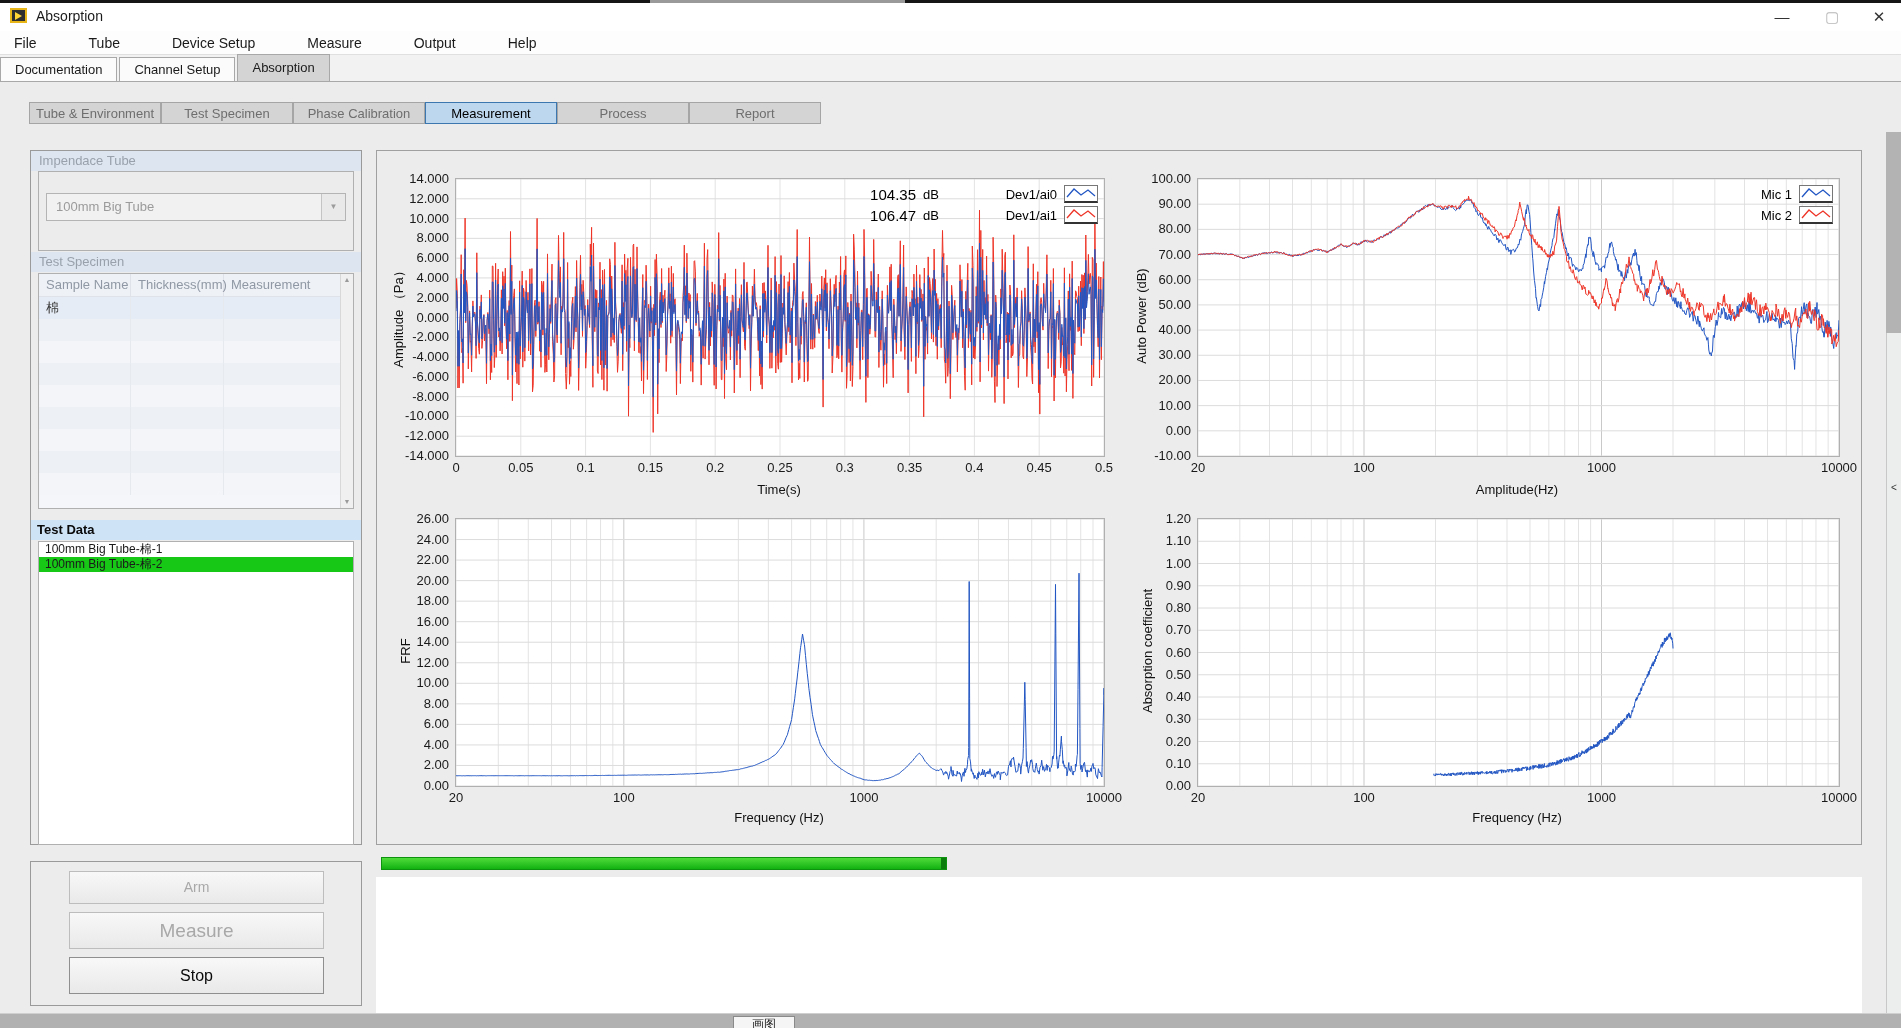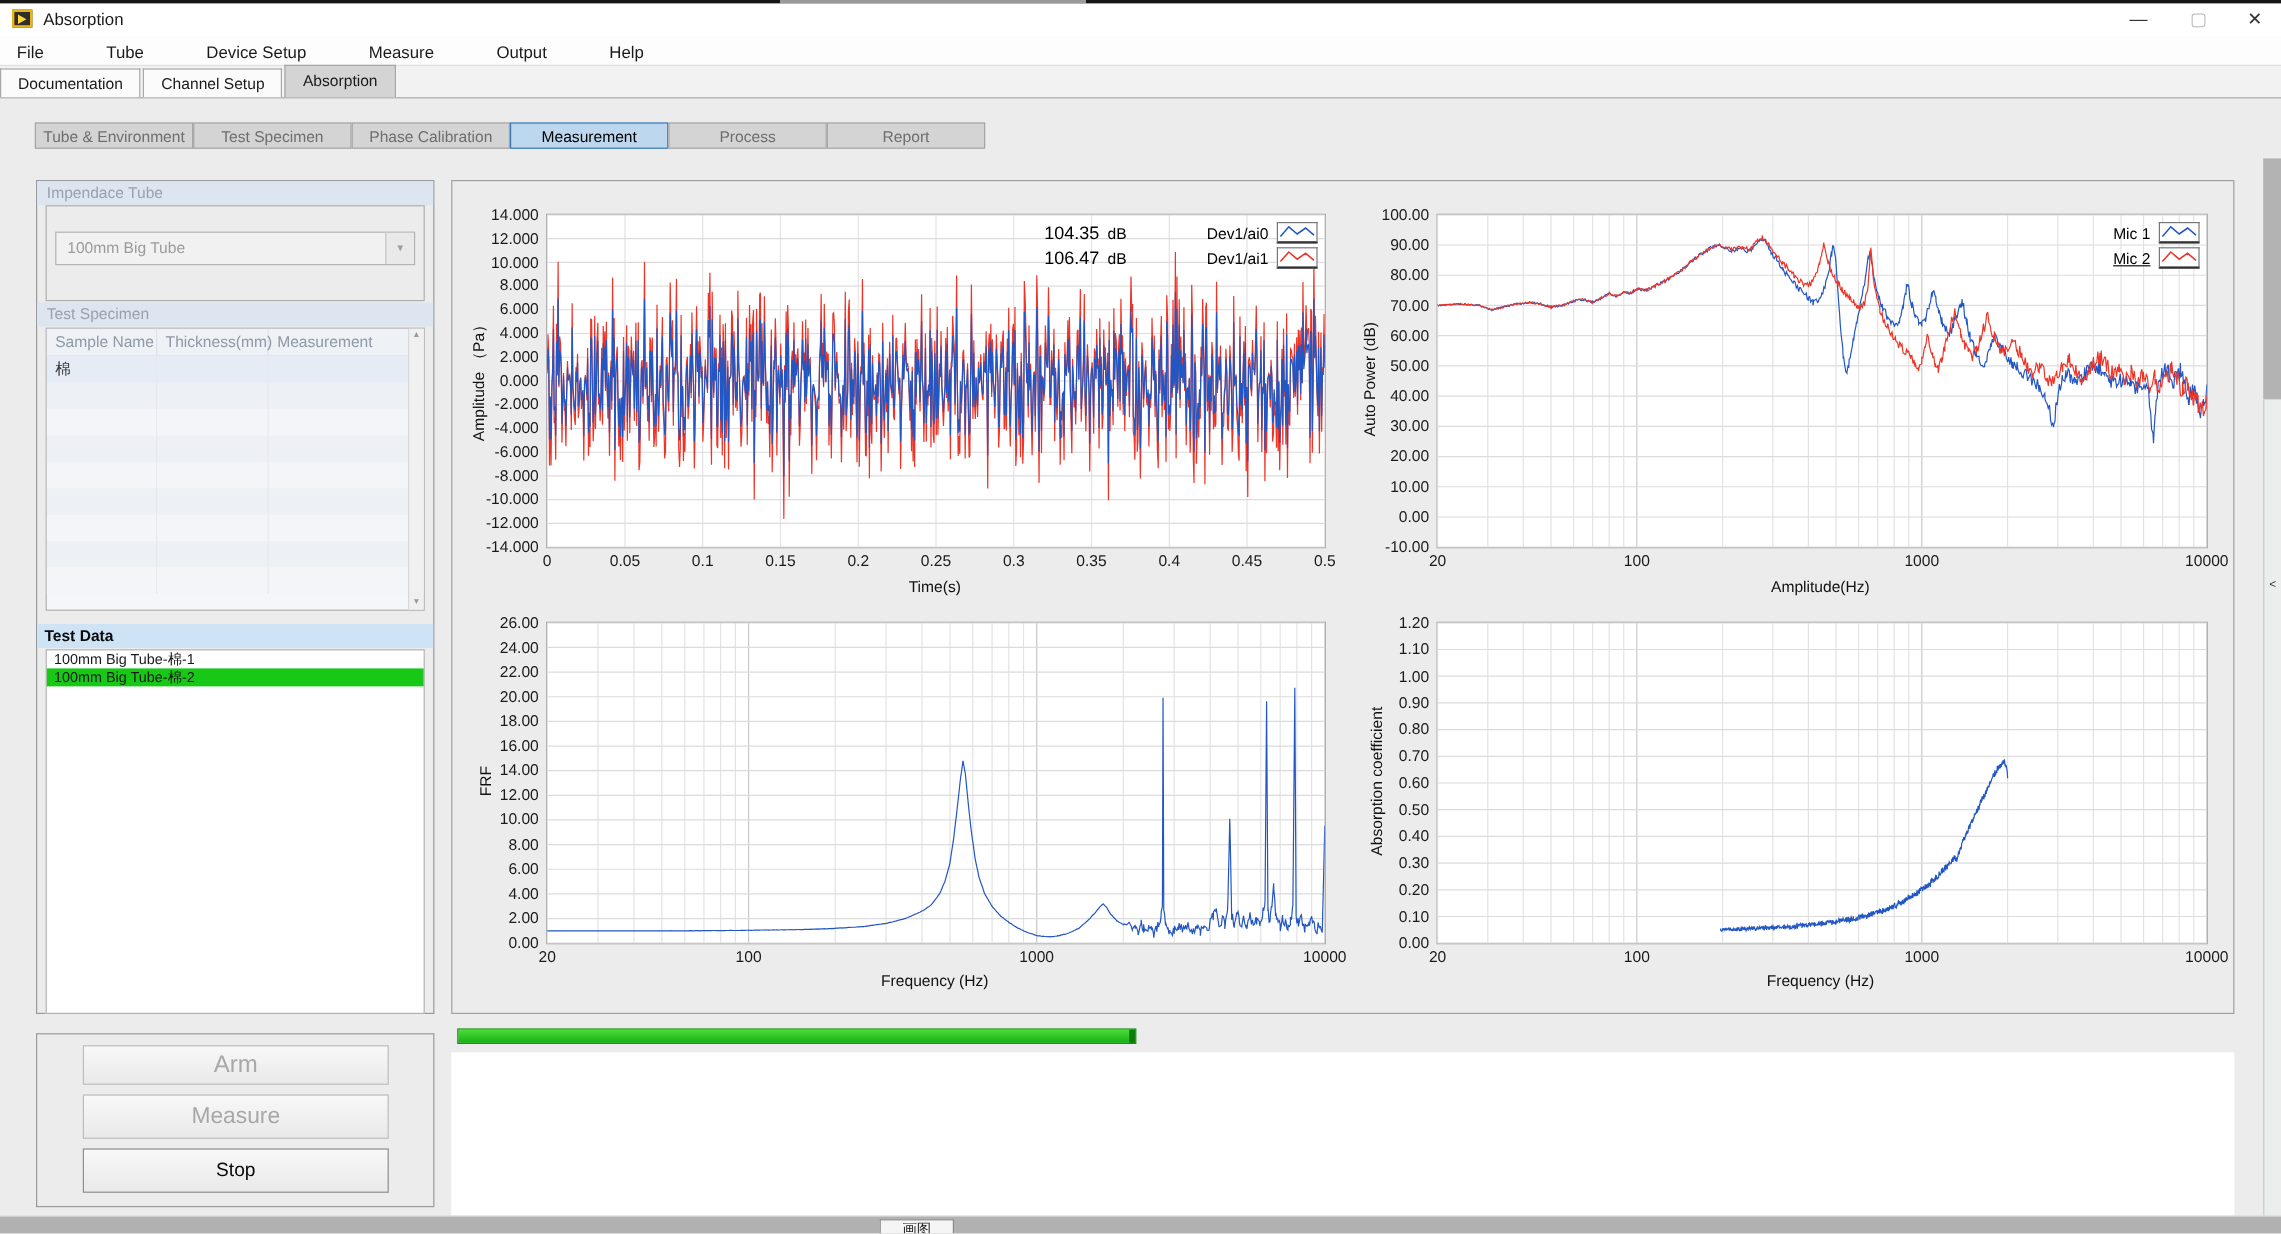--- a/index.html
+++ b/index.html
@@ -48,21 +48,21 @@
   #spec-scroll .up,#spec-scroll .dn{position:absolute;left:0;width:12px;height:12px;font-size:7px;color:#9a9a9a;text-align:center;line-height:12px;}
   #spec-scroll .up{top:0;} #spec-scroll .dn{bottom:0;}
   
   #testdata-hdr{left:31px;top:520px;width:330px;height:20px;background:#cfe3f7;color:#0a0a0a;font-size:13px;font-weight:700;line-height:20px;padding-left:6px;box-sizing:border-box;}
   #testdata-list{left:38px;top:541px;width:316px;height:304px;background:#ffffff;border:1px solid #b0b0b0;box-sizing:border-box;}
   .list-item{height:15px;line-height:15px;font-size:12px;color:#1a1a1a;padding-left:6px;white-space:nowrap;}
   .list-item.selected{background:#17c817;}
   
   #btn-panel{left:30px;top:861px;width:332px;height:145px;border:1px solid #9a9a9a;background:#ececec;box-sizing:border-box;}
   .big-btn{position:absolute;left:69px;width:255px;text-align:center;border:1px solid #bdbdbd;background:linear-gradient(#f8f8f8,#e9e9e9);box-sizing:border-box;}
-  #btn-arm{top:871px;height:33px;line-height:31px;font-size:20px;color:#a8a8a8;}
+  #btn-arm{top:871px;height:33px;line-height:31px;font-size:14px;color:#a8a8a8;}
   #btn-measure{top:912px;height:37px;line-height:35px;font-size:19px;color:#a8a8a8;}
   #btn-stop{top:957px;height:37px;line-height:35px;font-size:16px;color:#0a0a0a;border:1px solid #8f8f8f;}
   
   #charts-panel{left:376px;top:150px;width:1486px;height:695px;border:1px solid #a0a0a0;background:#ececec;box-sizing:border-box;}
   .chart-mount{position:absolute;background:#fff;border:1px solid #b0b0b0;overflow:visible;}
   .tick{position:absolute;font-size:13px;color:#1a1a1a;white-space:nowrap;}
   .ylab{transform:translateX(-100%);} .xlab{transform:translateX(-50%);}
   .axis-name{position:absolute;transform:translate(-50%,-50%);font-size:13px;color:#111;white-space:nowrap;}
   .yrot{transform:translate(-50%,-50%) rotate(-90deg);}
   .legend-row{position:absolute;display:flex;align-items:center;height:20px;}
@@ -283,21 +283,21 @@
       <line x1="0" y1="226.63636363636365" x2="641" y2="226.63636363636365" stroke="#dcdcdc" stroke-width="1"></line>
       <line x1="0" y1="251.8181818181818" x2="641" y2="251.8181818181818" stroke="#dcdcdc" stroke-width="1"></line>
       <line x1="0" y1="277" x2="641" y2="277" stroke="#dcdcdc" stroke-width="1"></line>
       <path d="M0.0,75.4L0.0,75.3L0.9,75.8L1.8,75.3L2.8,75.8L3.7,75.2L4.6,75.0L5.5,75.2L6.4,74.7L7.3,75.3L8.3,74.7L9.2,74.7L10.1,74.7L11.0,75.3L11.9,74.8L12.8,74.9L13.8,74.2L14.7,74.8L15.6,74.2L16.5,74.2L17.4,74.7L18.3,74.9L18.8,74.0L19.3,74.7L20.2,74.7L21.1,74.9L22.0,74.6L22.9,74.0L23.8,75.0L24.8,75.3L25.7,74.4L26.6,75.1L27.5,75.1L28.4,74.5L29.3,75.4L30.3,75.3L31.2,75.6L32.1,74.9L33.0,75.1L33.9,75.0L34.7,75.5L34.8,75.2L35.8,75.7L36.7,76.7L37.6,76.4L38.5,76.8L39.4,77.5L40.3,77.2L41.3,77.8L42.2,78.9L43.1,78.0L44.0,79.1L44.9,79.4L45.2,78.8L45.9,79.5L46.8,79.3L47.7,78.2L48.6,78.7L49.5,77.5L50.4,78.6L51.4,77.9L52.3,77.1L53.2,77.5L54.1,76.7L54.7,77.4L55.0,77.3L55.9,76.2L56.9,76.3L57.8,76.5L58.7,75.3L59.6,76.4L60.5,75.2L61.4,74.7L62.4,75.4L63.3,74.9L64.2,74.2L65.1,74.0L66.0,74.2L66.2,73.6L66.9,73.9L67.9,74.0L68.8,74.6L69.7,74.2L70.6,73.7L71.5,74.2L72.4,73.9L73.4,73.0L74.3,73.9L75.2,73.8L76.1,73.3L76.5,72.5L77.0,72.9L77.9,73.4L78.9,74.0L79.8,73.8L80.7,72.9L81.6,74.0L82.5,73.5L83.4,73.6L84.4,74.7L85.3,73.7L85.9,73.6L86.2,74.2L87.1,75.3L88.0,75.1L89.0,75.3L89.9,76.2L90.8,75.8L91.7,75.3L92.6,76.6L93.5,76.1L94.5,77.5L94.5,76.3L95.4,77.4L96.3,76.6L97.2,75.9L98.1,76.8L99.0,76.1L100.0,76.8L100.9,76.2L101.8,75.6L102.7,76.2L103.6,75.3L104.3,76.0L104.5,75.9L105.5,74.2L106.4,74.4L107.3,74.4L108.2,73.5L109.1,74.4L110.0,72.9L111.0,72.5L111.9,73.2L112.8,72.6L113.3,72.1L113.7,72.0L114.6,71.3L115.5,70.6L116.5,71.1L117.4,70.5L118.3,70.5L119.2,71.3L120.1,71.5L121.0,71.2L121.6,71.4L122.0,71.2L122.9,70.2L123.8,71.3L124.7,72.4L125.6,71.3L126.5,72.0L127.5,72.9L128.4,72.0L129.2,72.5L129.3,72.1L130.2,73.1L131.1,72.5L132.1,70.9L133.0,71.5L133.9,71.0L134.8,69.5L135.7,70.6L136.3,68.9L136.6,69.0L137.6,69.0L138.5,68.6L139.4,67.2L140.3,66.4L141.2,66.3L142.1,65.7L143.0,65.1L143.1,65.7L144.0,65.7L144.9,66.9L145.8,67.4L146.7,67.2L147.6,67.4L148.6,68.6L149.2,67.8L149.5,67.9L150.4,67.3L151.3,66.9L152.2,66.1L153.1,65.8L154.1,65.4L155.0,64.5L155.1,64.2L155.9,64.0L156.8,64.9L157.7,65.3L158.6,64.4L159.6,66.2L160.5,65.7L160.7,65.1L161.4,65.8L162.3,65.1L163.2,62.6L164.1,63.9L165.1,62.3L166.0,62.0L166.0,62.5L166.9,62.5L167.8,60.9L168.7,62.4L169.6,63.3L170.6,62.2L171.5,62.1L172.4,62.1L173.3,62.8L173.9,63.6L174.2,63.5L175.2,61.5L176.1,60.8L177.0,61.4L177.9,61.8L178.8,60.0L179.7,60.0L180.7,60.0L181.3,60.1L181.6,59.1L182.5,57.5L183.4,58.1L184.3,58.4L185.2,57.9L186.2,55.7L187.1,57.1L188.0,55.2L188.9,54.9L189.0,55.2L189.8,56.1L190.7,54.5L191.7,52.7L192.6,54.3L193.5,51.9L194.4,52.0L195.3,51.3L196.2,51.0L197.0,50.8L197.2,49.8L198.1,48.7L199.0,49.5L199.9,48.7L200.8,48.9L201.7,47.6L202.7,45.7L203.6,45.8L204.3,44.4L204.5,44.0L205.4,44.3L206.3,43.1L207.2,43.7L208.2,42.8L209.1,41.0L210.0,40.1L210.9,39.2L211.2,38.7L211.8,38.8L212.7,39.1L213.7,36.9L214.6,35.1L215.5,36.7L216.4,35.9L217.3,34.6L217.7,33.0L218.3,32.4L219.2,32.0L220.1,32.6L221.0,33.3L221.9,30.6L222.8,31.3L223.7,29.1L223.8,29.6L224.7,30.9L225.6,28.7L226.5,27.3L227.4,26.4L228.3,27.3L229.3,27.9L229.5,25.9L230.2,26.0L231.1,25.2L232.0,26.8L232.9,25.3L233.8,25.8L234.8,24.8L234.9,25.0L235.7,26.0L236.6,27.1L237.5,26.8L238.4,27.3L239.3,28.4L240.0,28.3L240.3,28.2L241.2,27.4L242.1,28.9L243.0,30.2L243.9,30.6L244.8,29.5L245.0,30.9L245.8,29.0L246.7,29.9L247.6,30.8L248.5,29.0L249.4,27.6L249.6,30.2L250.3,28.0L251.3,28.3L252.2,27.4L253.1,28.0L254.0,28.1L254.1,26.4L254.9,28.2L255.8,29.8L256.8,30.8L257.7,31.6L258.4,31.0L258.6,28.9L259.5,29.9L260.4,28.4L261.4,30.2L262.3,26.6L262.6,29.1L263.2,26.5L264.1,25.6L265.0,25.0L265.9,24.4L266.5,23.5L266.9,21.6L267.8,22.3L268.7,20.7L269.6,21.3L270.3,20.8L270.5,21.4L271.4,21.7L272.4,20.6L273.3,22.1L274.0,24.2L274.2,23.7L275.1,24.3L276.0,28.5L276.9,29.6L277.6,29.9L277.9,32.7L278.8,31.7L279.7,35.5L280.6,36.6L281.5,34.5L282.4,35.5L282.7,38.3L283.4,38.8L284.3,38.6L285.2,42.8L286.1,44.3L287.0,43.9L287.6,46.4L287.9,44.9L288.9,47.7L289.8,50.3L290.7,47.4L291.6,50.1L292.2,50.3L292.5,50.7L293.4,52.9L294.4,54.0L295.3,55.7L296.2,56.9L296.7,55.4L297.1,55.2L298.0,56.1L298.9,61.0L299.9,59.1L300.8,63.6L301.0,63.6L301.7,60.8L302.6,60.9L303.5,63.2L304.5,64.9L305.0,65.6L305.4,66.3L306.3,66.5L307.2,65.2L308.1,70.6L309.0,71.0L309.0,68.8L310.0,68.3L310.9,72.7L311.8,71.1L312.7,71.0L312.8,75.4L313.6,71.2L314.5,71.0L315.5,70.3L316.4,72.1L316.5,73.0L317.3,72.4L318.2,69.4L319.1,69.1L320.0,66.8L320.0,65.3L321.0,65.8L321.9,60.1L322.8,61.2L323.4,56.0L323.7,54.7L324.6,52.5L325.5,49.2L326.1,47.1L326.5,45.7L327.4,35.9L328.2,30.5L328.3,34.9L329.2,25.9L329.9,26.0L330.1,27.0L331.0,32.8L331.6,35.4L332.0,40.3L332.9,53.7L333.2,58.2L333.8,66.7L334.7,79.6L334.9,81.0L335.6,92.0L336.4,101.2L336.5,101.6L337.5,109.5L338.0,119.1L338.4,118.7L339.3,125.7L339.6,127.5L340.2,130.8L341.1,132.0L341.1,131.4L342.1,125.3L342.6,127.6L343.0,120.4L343.9,119.1L344.1,117.1L344.8,113.7L345.7,108.8L346.4,102.5L346.6,105.0L347.6,97.4L348.5,93.4L349.1,89.3L349.4,90.7L350.3,84.1L351.2,80.8L351.7,78.8L352.1,74.3L353.1,69.9L354.0,66.5L354.2,63.8L354.9,59.9L355.8,58.7L356.7,50.0L356.7,51.4L357.6,44.2L358.6,36.3L358.8,34.9L359.5,36.5L360.3,30.3L360.4,30.1L361.3,37.3L361.9,40.8L362.2,41.2L363.1,49.6L363.7,52.7L364.1,53.3L365.0,58.8L365.9,63.4L366.0,63.6L366.8,65.2L367.7,69.9L368.2,68.7L368.6,71.3L369.6,77.0L370.5,74.2L371.0,80.5L371.4,78.3L372.3,78.4L373.2,78.8L374.1,85.0L374.5,87.4L375.1,85.2L376.0,86.6L376.9,87.3L377.8,91.0L377.9,90.7L378.7,88.4L379.6,89.3L380.6,92.8L381.1,92.2L381.5,90.7L382.4,90.5L383.3,92.0L384.2,89.4L384.9,89.9L385.2,86.2L386.1,84.4L387.0,78.9L387.9,74.9L387.9,78.7L388.8,69.6L389.7,65.6L390.3,66.1L390.7,58.3L391.6,59.3L391.7,58.3L392.5,58.6L393.2,64.9L393.4,69.1L394.3,73.4L395.2,77.7L395.5,72.6L396.2,75.8L397.1,82.3L398.0,85.7L398.2,83.7L398.9,84.4L399.8,85.1L400.7,87.5L400.9,91.3L401.7,90.0L402.6,89.8L403.5,93.0L403.5,89.0L404.4,87.8L405.3,87.8L406.2,86.6L406.6,89.2L407.2,84.6L408.1,78.1L409.0,78.3L409.5,78.4L409.9,74.9L410.8,72.8L411.7,64.5L411.9,68.6L412.7,64.0L413.3,64.0L413.6,62.9L414.5,67.4L415.2,68.3L415.4,72.7L416.3,76.9L417.2,78.0L417.5,81.2L418.2,80.2L419.1,85.0L420.0,91.2L420.1,85.3L420.9,92.6L421.8,91.2L422.7,93.6L423.2,97.3L423.7,92.5L424.6,97.6L425.5,99.3L426.4,98.6L426.5,101.6L427.3,93.5L428.3,99.1L429.2,90.5L429.8,94.2L430.1,90.0L431.0,85.5L431.9,86.6L432.8,83.6L432.9,86.2L433.8,80.7L434.7,76.3L435.6,74.0L435.6,76.9L436.5,76.8L437.1,70.3L437.4,76.2L438.3,73.6L438.9,81.7L439.3,86.1L440.2,85.6L441.1,91.9L441.1,86.4L442.0,96.4L442.9,102.0L443.6,97.4L443.8,105.6L444.8,104.3L445.7,105.5L446.0,104.9L446.6,106.6L447.5,115.3L448.4,118.0L448.7,113.5L449.3,118.4L450.3,117.9L451.2,117.9L451.3,120.6L452.1,124.3L453.0,125.8L453.6,125.8L453.9,125.5L454.8,126.7L455.8,126.6L455.8,125.0L456.7,122.6L457.6,122.5L458.2,116.1L458.5,114.6L459.4,112.5L460.3,112.5L460.9,107.1L461.3,110.2L462.2,103.6L463.1,106.3L463.6,103.6L464.0,100.1L464.9,99.5L465.8,101.8L466.4,103.8L466.8,109.8L467.7,110.3L468.6,107.4L469.4,109.2L469.5,115.5L470.4,108.3L471.4,113.2L472.3,114.6L472.4,111.8L473.2,114.9L474.1,120.1L475.0,122.3L475.5,121.7L475.9,118.5L476.9,124.8L477.8,118.8L478.7,127.7L479.0,122.5L479.6,128.5L480.5,122.5L481.4,125.7L482.4,129.7L482.9,122.7L483.3,127.5L484.2,130.6L485.1,132.6L486.0,131.5L486.9,134.8L487.1,134.5L487.9,135.9L488.8,131.3L489.7,128.8L490.6,129.4L491.5,136.9L491.6,138.4L492.4,136.3L493.4,134.2L494.3,132.4L495.2,142.2L496.1,136.9L496.3,136.0L497.0,136.9L497.9,141.3L498.9,145.3L499.8,137.0L500.7,143.0L501.3,147.7L501.6,141.9L502.5,146.2L503.4,149.7L504.4,152.1L505.3,150.0L506.0,148.8L506.2,154.0L507.1,156.2L508.0,157.5L508.9,161.3L509.9,158.5L510.4,165.1L510.8,171.0L511.7,175.2L512.6,173.7L513.3,176.9L513.5,174.8L514.5,172.0L515.1,159.0L515.4,156.4L516.3,158.6L517.2,148.8L517.5,147.5L518.1,141.0L519.0,146.4L520.0,140.5L520.5,133.5L520.9,137.2L521.8,138.1L522.7,138.8L523.6,129.5L523.8,135.4L524.5,134.3L525.5,128.4L526.4,130.0L527.3,139.9L527.3,133.5L528.2,133.6L529.1,141.0L530.0,137.1L530.9,135.2L531.0,140.3L531.9,136.7L532.8,141.8L533.7,136.0L534.6,134.7L534.8,135.1L535.5,133.7L536.5,133.2L537.4,139.2L538.3,135.7L538.7,136.4L539.2,127.1L540.1,137.7L541.0,125.8L542.0,125.4L542.8,129.1L542.9,131.0L543.8,123.6L544.7,123.0L545.6,129.9L546.5,121.2L547.0,127.8L547.5,126.4L548.4,131.7L549.3,125.8L550.2,132.4L551.1,122.3L551.3,133.2L552.0,123.3L553.0,134.2L553.9,131.3L554.8,131.8L555.6,133.4L555.7,131.5L556.6,131.3L557.6,134.4L558.5,134.2L559.4,138.8L560.0,139.5L560.3,134.8L561.2,144.1L562.1,134.3L563.1,138.3L564.0,137.0L564.4,136.1L564.9,136.8L565.8,143.5L566.7,141.4L567.6,140.9L568.6,134.3L568.9,132.5L569.5,143.7L570.4,141.8L571.3,135.2L572.2,137.7L573.1,138.8L573.4,139.3L574.1,134.4L575.0,141.1L575.9,139.9L576.8,142.2L577.7,136.6L577.8,142.7L578.6,138.9L579.6,139.5L580.5,141.5L581.4,149.2L582.3,142.4L582.3,139.0L583.2,148.6L584.1,139.5L585.1,143.6L586.0,143.0L586.8,144.2L586.9,145.5L587.8,145.0L588.7,141.9L589.6,144.9L590.6,141.2L591.2,142.7L591.5,144.6L592.4,143.7L593.3,159.8L594.2,164.6L595.0,178.6L595.1,179.1L596.1,181.6L596.6,190.4L597.0,181.4L597.9,166.7L598.1,167.3L598.8,155.1L599.7,152.9L600.5,139.6L600.7,139.0L601.6,137.9L602.5,139.8L603.4,130.4L603.5,127.7L604.3,137.0L605.2,130.6L606.2,123.7L606.5,130.9L607.1,133.8L608.0,126.9L608.9,124.9L609.7,139.1L609.8,134.0L610.7,137.0L611.7,137.7L612.6,142.8L612.8,144.3L613.5,144.4L614.4,130.8L615.3,130.7L616.0,131.9L616.2,136.7L617.2,128.0L618.1,138.6L619.0,123.5L619.3,135.0L619.9,134.5L620.8,130.5L621.7,141.1L622.5,138.2L622.7,137.2L623.6,146.8L624.5,153.3L625.4,152.6L625.8,158.1L626.3,158.1L627.2,143.1L628.2,153.3L629.1,141.4L629.1,141.8L630.0,150.7L630.9,142.4L631.8,148.7L632.4,157.4L632.7,148.0L633.7,159.2L634.6,163.3L635.5,167.9L635.7,169.5L636.4,161.3L637.3,159.2L638.2,153.6L638.4,159.4L639.2,156.4L640.1,156.6L641.0,141.5L641.0,142.3" fill="none" stroke="#2256c3" stroke-width="1"></path>
       <path d="M0.0,75.8L0.0,75.2L0.9,75.8L1.8,75.1L2.8,75.1L3.7,75.1L4.6,75.5L5.5,74.7L6.4,75.5L7.3,74.9L8.3,74.8L9.2,74.8L10.1,75.1L11.0,74.3L11.9,75.0L12.8,74.4L13.8,74.5L14.7,74.7L15.6,74.5L16.5,74.0L17.4,74.0L18.3,74.4L18.8,73.9L19.3,74.7L20.2,74.2L21.1,74.7L22.0,75.1L22.9,74.2L23.8,75.0L24.8,74.7L25.7,74.8L26.6,75.4L27.5,74.6L28.4,74.8L29.3,75.5L30.3,75.7L31.2,75.3L32.1,75.6L33.0,75.2L33.9,75.7L34.7,75.5L34.8,75.0L35.8,75.8L36.7,76.7L37.6,76.6L38.5,77.1L39.4,77.2L40.3,77.2L41.3,77.8L42.2,78.1L43.1,78.5L44.0,78.7L44.9,79.2L45.2,79.8L45.9,78.6L46.8,78.8L47.7,78.5L48.6,78.4L49.5,78.0L50.4,77.3L51.4,77.1L52.3,78.1L53.2,76.9L54.1,77.5L54.7,76.6L55.0,76.5L55.9,75.9L56.9,76.0L57.8,75.6L58.7,75.5L59.6,76.1L60.5,75.3L61.4,74.7L62.4,75.7L63.3,74.3L64.2,74.5L65.1,74.1L66.0,74.6L66.2,73.9L66.9,74.5L67.9,73.8L68.8,73.4L69.7,74.5L70.6,73.6L71.5,73.6L72.4,73.8L73.4,73.4L74.3,73.6L75.2,73.2L76.1,73.6L76.5,72.5L77.0,72.8L77.9,73.1L78.9,72.6L79.8,72.9L80.7,74.3L81.6,74.2L82.5,73.7L83.4,73.7L84.4,74.6L85.3,74.6L85.9,73.6L86.2,74.1L87.1,75.5L88.0,75.0L89.0,75.9L89.9,76.0L90.8,76.4L91.7,76.5L92.6,76.8L93.5,76.9L94.5,76.2L94.5,77.4L95.4,76.1L96.3,76.3L97.2,75.9L98.1,76.6L99.0,75.5L100.0,76.1L100.9,75.2L101.8,75.3L102.7,75.8L103.6,76.1L104.3,74.8L104.5,74.7L105.5,75.8L106.4,74.9L107.3,74.6L108.2,73.2L109.1,73.6L110.0,73.3L111.0,72.2L111.9,71.9L112.8,71.9L113.3,71.2L113.7,72.5L114.6,72.5L115.5,70.6L116.5,70.6L117.4,70.4L118.3,70.4L119.2,70.2L120.1,70.2L121.0,69.9L121.6,70.8L122.0,70.7L122.9,70.3L123.8,71.9L124.7,71.7L125.6,71.7L126.5,72.1L127.5,71.7L128.4,73.6L129.2,73.0L129.3,73.7L130.2,72.1L131.1,72.2L132.1,71.2L133.0,70.8L133.9,71.2L134.8,70.5L135.7,69.3L136.3,69.6L136.6,68.3L137.6,69.3L138.5,67.9L139.4,67.1L140.3,68.0L141.2,67.2L142.1,66.6L143.0,65.4L143.1,64.6L144.0,65.9L144.9,66.9L145.8,66.7L146.7,67.5L147.6,66.8L148.6,66.8L149.2,68.0L149.5,67.0L150.4,67.0L151.3,67.4L152.2,67.0L153.1,66.1L154.1,64.6L155.0,63.9L155.1,64.0L155.9,64.6L156.8,64.3L157.7,64.1L158.6,65.9L159.6,65.6L160.5,64.4L160.7,64.7L161.4,65.4L162.3,63.8L163.2,64.7L164.1,62.8L165.1,63.1L166.0,61.4L166.0,62.1L166.9,61.3L167.8,62.0L168.7,62.1L169.6,61.3L170.6,61.8L171.5,63.0L172.4,63.4L173.3,61.9L173.9,62.2L174.2,61.7L175.2,63.4L176.1,62.6L177.0,61.1L177.9,61.8L178.8,59.6L179.7,59.4L180.7,58.8L181.3,60.2L181.6,58.2L182.5,58.1L183.4,57.2L184.3,58.5L185.2,58.3L186.2,57.1L187.1,56.0L188.0,55.3L188.9,56.1L189.0,54.2L189.8,55.3L190.7,54.1L191.7,53.3L192.6,52.6L193.5,53.6L194.4,51.3L195.3,51.3L196.2,50.9L197.0,50.7L197.2,49.7L198.1,49.0L199.0,48.4L199.9,47.4L200.8,47.2L201.7,47.9L202.7,46.8L203.6,47.0L204.3,45.8L204.5,44.7L205.4,43.6L206.3,44.7L207.2,42.2L208.2,42.2L209.1,40.7L210.0,38.9L210.9,38.1L211.2,37.9L211.8,38.9L212.7,37.0L213.7,37.2L214.6,37.0L215.5,36.9L216.4,34.9L217.3,34.9L217.7,33.3L218.3,32.6L219.2,32.7L220.1,31.7L221.0,31.9L221.9,31.9L222.8,31.6L223.7,29.8L223.8,30.7L224.7,29.9L225.6,27.7L226.5,29.5L227.4,28.2L228.3,27.5L229.3,27.1L229.5,27.6L230.2,27.6L231.1,25.4L232.0,25.9L232.9,25.5L233.8,25.3L234.8,24.7L234.9,24.4L235.7,25.2L236.6,27.0L237.5,26.7L238.4,27.8L239.3,27.4L240.0,27.5L240.3,26.7L241.2,27.6L242.1,27.1L243.0,26.8L243.9,28.7L244.8,27.7L245.0,30.2L245.8,29.7L246.7,27.2L247.6,27.0L248.5,28.2L249.4,28.8L249.6,29.2L250.3,26.3L251.3,26.3L252.2,26.8L253.1,28.5L254.0,26.2L254.1,27.8L254.9,27.3L255.8,27.5L256.8,28.1L257.7,26.7L258.4,29.7L258.6,29.1L259.5,29.8L260.4,28.7L261.4,26.7L262.3,27.6L262.6,27.3L263.2,24.0L264.1,24.0L265.0,22.0L265.9,22.0L266.5,20.5L266.9,21.7L267.8,21.1L268.7,20.0L269.6,20.2L270.3,20.8L270.5,17.2L271.4,20.9L272.4,21.0L273.3,20.4L274.0,22.6L274.2,23.3L275.1,24.8L276.0,23.5L276.9,27.5L277.6,26.8L277.9,28.5L278.8,28.5L279.7,31.7L280.6,31.5L281.5,32.6L282.4,34.0L282.7,35.5L283.4,34.4L284.3,34.4L285.2,38.0L286.1,39.1L287.0,41.4L287.6,38.7L287.9,40.3L288.9,40.0L289.8,44.7L290.7,41.4L291.6,43.6L292.2,46.2L292.5,45.8L293.4,47.4L294.4,46.7L295.3,49.0L296.2,47.7L296.7,48.9L297.1,52.9L298.0,50.8L298.9,51.9L299.9,52.9L300.8,56.3L301.0,56.0L301.7,56.3L302.6,53.8L303.5,55.0L304.5,57.7L305.0,59.5L305.4,58.2L306.3,57.1L307.2,57.9L308.1,56.7L309.0,59.7L309.0,60.2L310.0,56.2L310.9,59.3L311.8,54.5L312.0,54.4L312.7,55.4L313.6,51.6L314.5,51.5L315.0,49.1L315.5,48.4L316.4,47.9L317.3,42.6L317.9,40.8L318.2,41.9L319.1,36.3L320.0,33.9L320.2,31.5L321.0,29.3L321.8,23.1L321.9,24.5L322.8,28.2L323.4,31.0L323.7,32.7L324.6,36.9L325.5,41.3L325.6,38.7L326.5,40.1L327.4,47.3L328.2,46.1L328.3,47.6L329.2,51.0L330.1,51.8L331.0,50.4L331.0,53.5L332.0,56.6L332.9,56.0L333.8,59.7L334.1,55.6L334.7,56.3L335.6,61.4L336.5,63.3L337.0,60.1L337.5,64.3L338.4,66.1L339.3,62.8L339.9,66.6L340.2,68.7L341.1,65.6L342.1,69.0L343.0,67.1L343.3,71.1L343.9,68.0L344.8,72.1L345.7,72.9L346.6,72.9L346.6,70.5L347.6,75.2L348.5,74.3L349.4,77.9L350.0,75.2L350.3,78.3L351.2,76.1L352.1,78.5L353.1,74.9L353.4,76.0L354.0,77.2L354.9,72.2L355.8,75.9L356.2,72.2L356.7,67.1L357.6,65.0L358.3,62.9L358.6,61.1L359.5,47.4L359.9,43.1L360.4,36.0L361.0,27.4L361.3,30.4L362.2,40.5L362.2,40.3L363.1,53.3L363.7,57.1L364.1,60.0L365.0,63.2L365.9,67.7L366.0,69.4L366.8,70.7L367.7,74.3L368.5,77.4L368.6,81.9L369.6,83.4L370.5,81.7L371.3,89.4L371.4,89.6L372.3,87.7L373.2,92.7L374.1,93.6L374.5,94.2L375.1,90.7L376.0,94.8L376.9,99.2L377.8,100.8L377.9,98.8L378.7,97.6L379.6,103.8L380.6,103.8L381.5,101.8L381.8,104.9L382.4,105.9L383.3,106.4L384.2,110.9L385.2,106.2L386.1,107.9L386.1,109.8L387.0,108.0L387.9,115.1L388.8,115.6L389.7,116.3L390.3,115.7L390.7,111.3L391.6,114.3L392.5,113.6L393.4,116.7L394.3,120.0L394.3,117.2L395.2,117.1L396.2,124.0L397.1,120.8L397.7,126.6L398.0,123.2L398.9,127.7L399.8,128.1L400.4,127.7L400.7,130.2L401.7,125.0L402.6,124.9L403.5,124.0L403.5,119.0L404.4,119.3L405.3,112.8L406.0,109.7L406.2,110.8L407.2,106.5L408.0,99.3L408.1,99.7L409.0,101.9L409.9,109.8L410.0,109.4L410.8,113.5L411.7,116.1L412.4,115.3L412.7,119.0L413.6,118.5L414.5,126.8L414.7,123.8L415.4,127.0L416.3,127.0L417.0,125.3L417.2,131.7L418.2,123.8L419.1,120.3L419.7,119.5L420.0,123.3L420.9,119.7L421.8,110.0L422.7,114.0L422.7,108.6L423.7,103.2L424.6,104.7L425.5,98.9L425.7,98.5L426.4,97.8L427.3,95.9L428.3,85.2L428.6,86.0L429.2,88.5L430.1,86.0L431.0,79.0L431.0,77.9L431.9,87.2L432.8,88.5L433.3,90.3L433.8,90.7L434.7,94.2L435.6,95.2L436.0,101.5L436.5,100.5L437.4,105.7L438.3,105.3L438.9,104.9L439.3,112.3L440.2,106.3L441.1,109.5L442.0,110.7L442.2,114.1L442.9,111.8L443.8,113.3L444.8,116.2L445.7,121.9L445.7,120.7L446.6,114.2L447.5,111.9L448.4,109.8L449.0,116.2L449.3,109.2L450.3,113.8L451.2,108.3L452.1,100.4L452.3,104.9L453.0,103.7L453.9,99.1L454.8,90.7L455.5,96.9L455.8,97.0L456.7,90.6L457.6,82.5L458.2,81.4L458.5,81.5L459.4,90.0L460.3,91.7L460.6,93.3L461.3,97.7L462.2,101.5L463.1,101.2L463.6,105.6L464.0,97.2L464.9,104.8L465.8,107.8L466.8,107.8L467.0,106.3L467.7,107.8L468.6,115.6L469.5,110.8L470.4,115.0L470.8,110.8L471.4,109.7L472.3,117.8L473.2,109.6L474.1,111.1L475.0,113.3L475.0,114.1L475.9,112.4L476.9,110.2L477.8,107.3L478.7,103.5L479.0,105.5L479.6,104.7L480.5,105.3L481.4,104.7L482.4,113.0L482.9,111.8L483.3,116.0L484.2,118.0L485.1,109.4L486.0,119.1L486.9,114.9L487.1,120.1L487.9,122.1L488.8,125.4L489.7,119.0L490.6,126.5L491.5,130.2L491.6,123.2L492.4,132.4L493.4,128.2L494.3,128.4L495.2,131.2L496.1,136.6L496.3,132.8L497.0,132.0L497.9,129.7L498.9,123.7L499.8,125.2L500.7,130.8L501.3,131.4L501.6,123.4L502.5,128.0L503.4,124.4L504.4,125.4L505.3,127.1L506.0,135.9L506.2,136.3L507.1,138.4L508.0,135.8L508.9,142.6L509.9,133.8L510.8,138.8L510.8,136.4L511.7,142.9L512.6,134.5L513.5,141.0L514.5,134.3L515.4,133.2L515.8,129.9L516.3,135.4L517.2,135.8L518.1,134.7L519.0,129.2L520.0,122.9L520.9,130.9L520.9,125.5L521.8,124.2L522.7,124.7L523.6,126.3L524.5,126.6L525.5,116.9L526.0,123.2L526.4,115.4L527.3,127.3L528.2,124.7L529.1,125.2L530.0,129.3L531.0,132.3L531.2,134.1L531.9,125.2L532.8,136.0L533.7,132.5L534.6,130.0L535.5,139.6L536.5,136.7L536.5,142.1L537.4,138.5L538.3,138.6L539.2,135.0L540.1,136.7L541.0,137.6L541.7,129.6L542.0,133.7L542.9,127.8L543.8,132.9L544.7,122.2L545.6,127.6L546.5,118.6L547.0,125.1L547.5,129.9L548.4,123.9L549.3,123.0L550.2,113.9L551.1,124.2L552.0,115.2L552.3,125.2L553.0,113.2L553.9,125.8L554.8,122.0L555.7,118.8L556.6,118.6L557.5,130.5L557.6,125.3L558.5,120.8L559.4,132.6L560.3,134.8L561.2,136.7L562.1,125.6L562.7,134.3L563.1,137.3L564.0,128.9L564.9,127.7L565.8,135.0L566.7,126.8L567.6,130.9L567.8,124.1L568.6,130.5L569.5,128.4L570.4,131.1L571.3,133.7L572.2,142.0L573.0,138.0L573.1,141.5L574.1,131.5L575.0,133.3L575.9,134.8L576.8,137.6L577.7,135.7L578.0,125.0L578.6,128.4L579.6,137.3L580.5,130.0L581.4,138.0L582.3,144.4L583.0,141.1L583.2,140.7L584.1,135.2L585.1,142.0L586.0,131.6L586.9,128.7L587.8,139.4L588.0,130.9L588.7,135.7L589.6,138.4L590.6,133.1L591.5,135.2L592.4,143.9L592.9,143.9L593.3,148.6L594.2,144.0L595.1,143.3L596.1,139.2L597.0,132.2L597.7,129.1L597.9,141.5L598.8,136.9L599.7,147.3L600.7,146.4L601.6,148.6L602.4,139.6L602.5,142.2L603.4,143.2L604.3,136.1L605.2,135.0L606.2,133.2L607.1,135.2L607.1,132.7L608.0,130.1L608.9,139.0L609.8,139.4L610.7,123.7L611.7,132.2L611.7,122.3L612.6,131.4L613.5,135.5L614.4,131.5L615.3,135.7L616.2,141.7L616.3,130.5L617.2,132.2L618.1,137.2L619.0,150.6L619.9,151.1L620.8,150.6L620.8,138.8L621.7,149.2L622.7,148.1L623.6,135.2L624.5,136.3L625.2,146.6L625.4,139.7L626.3,148.9L627.2,148.1L628.2,154.4L629.1,145.8L629.6,158.0L630.0,158.4L630.9,148.1L631.8,154.7L632.7,149.4L633.7,150.8L633.8,165.0L634.6,163.0L635.5,156.4L636.4,162.2L637.3,155.4L637.4,157.3L638.2,167.7L639.2,163.9L640.1,162.8L641.0,151.2L641.0,161.8" fill="none" stroke="#ee3427" stroke-width="1"></path>
     </svg><div class="tick ylab" style="left: -7px; top: -8px;">100.00</div><div class="tick ylab" style="left: -7px; top: 17.1818px;">90.00</div><div class="tick ylab" style="left: -7px; top: 42.3636px;">80.00</div><div class="tick ylab" style="left: -7px; top: 67.5455px;">70.00</div><div class="tick ylab" style="left: -7px; top: 92.7273px;">60.00</div><div class="tick ylab" style="left: -7px; top: 117.909px;">50.00</div><div class="tick ylab" style="left: -7px; top: 143.091px;">40.00</div><div class="tick ylab" style="left: -7px; top: 168.273px;">30.00</div><div class="tick ylab" style="left: -7px; top: 193.455px;">20.00</div><div class="tick ylab" style="left: -7px; top: 218.636px;">10.00</div><div class="tick ylab" style="left: -7px; top: 243.818px;">0.00</div><div class="tick ylab" style="left: -7px; top: 269px;">-10.00</div><div class="tick xlab" style="left: 0px; top: 281px;">20</div><div class="tick xlab" style="left: 166.004px; top: 281px;">100</div><div class="tick xlab" style="left: 403.502px; top: 281px;">1000</div><div class="tick xlab" style="left: 641px; top: 281px;">10000</div><div class="legend-row" style="right: 6px; top: 5px;">
       <span class="lname" style="width: 46px;">Mic 1</span>
       <span class="licon"><svg width="32" height="15">
           <polyline points="2,11 9,3 16,9 23,4 30,10" fill="none" stroke="#2256c3" stroke-width="1.3"></polyline>
         </svg></span>
-    </div><div class="legend-row" style="right: 6px; top: 26px; text-decoration: underline;">
+    </div><div class="legend-row" style="right: 6px; top: 26px;">
       <span class="lname" style="width: 46px;">Mic 2</span>
       <span class="licon"><svg width="32" height="15">
           <polyline points="2,11 9,3 16,9 23,4 30,10" fill="none" stroke="#ee3427" stroke-width="1.3"></polyline>
         </svg></span>
     </div></div>
 <div class="chart-mount" style="left:455px;top:518px;width:648px;height:267px;"><svg width="648" height="267">
       <line x1="0" y1="0" x2="0" y2="267" stroke="#e3e3e3" stroke-width="1"></line>
       <line x1="42.27803039113552" y1="0" x2="42.27803039113552" y2="267" stroke="#e3e3e3" stroke-width="1"></line>
       <line x1="72.27477032974619" y1="0" x2="72.27477032974619" y2="267" stroke="#e3e3e3" stroke-width="1"></line>
       <line x1="95.54204945042301" y1="0" x2="95.54204945042301" y2="267" stroke="#e3e3e3" stroke-width="1"></line>

